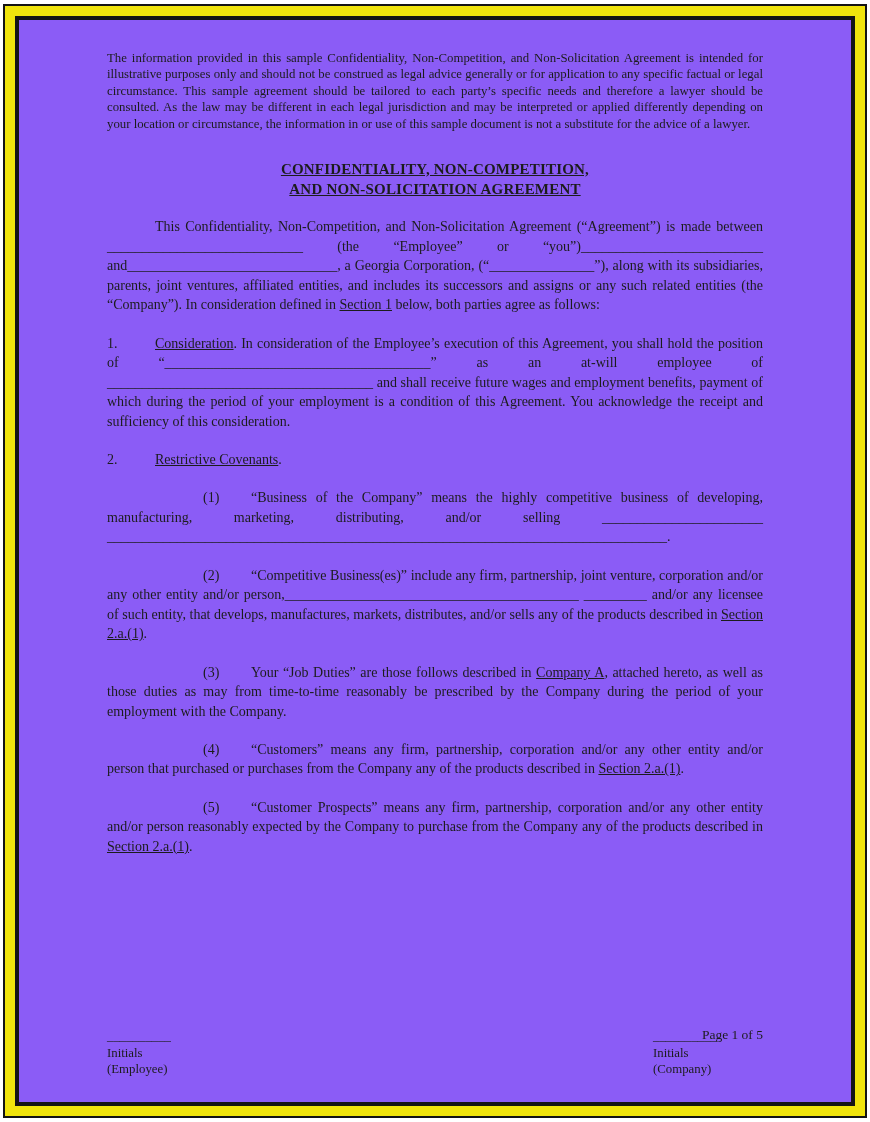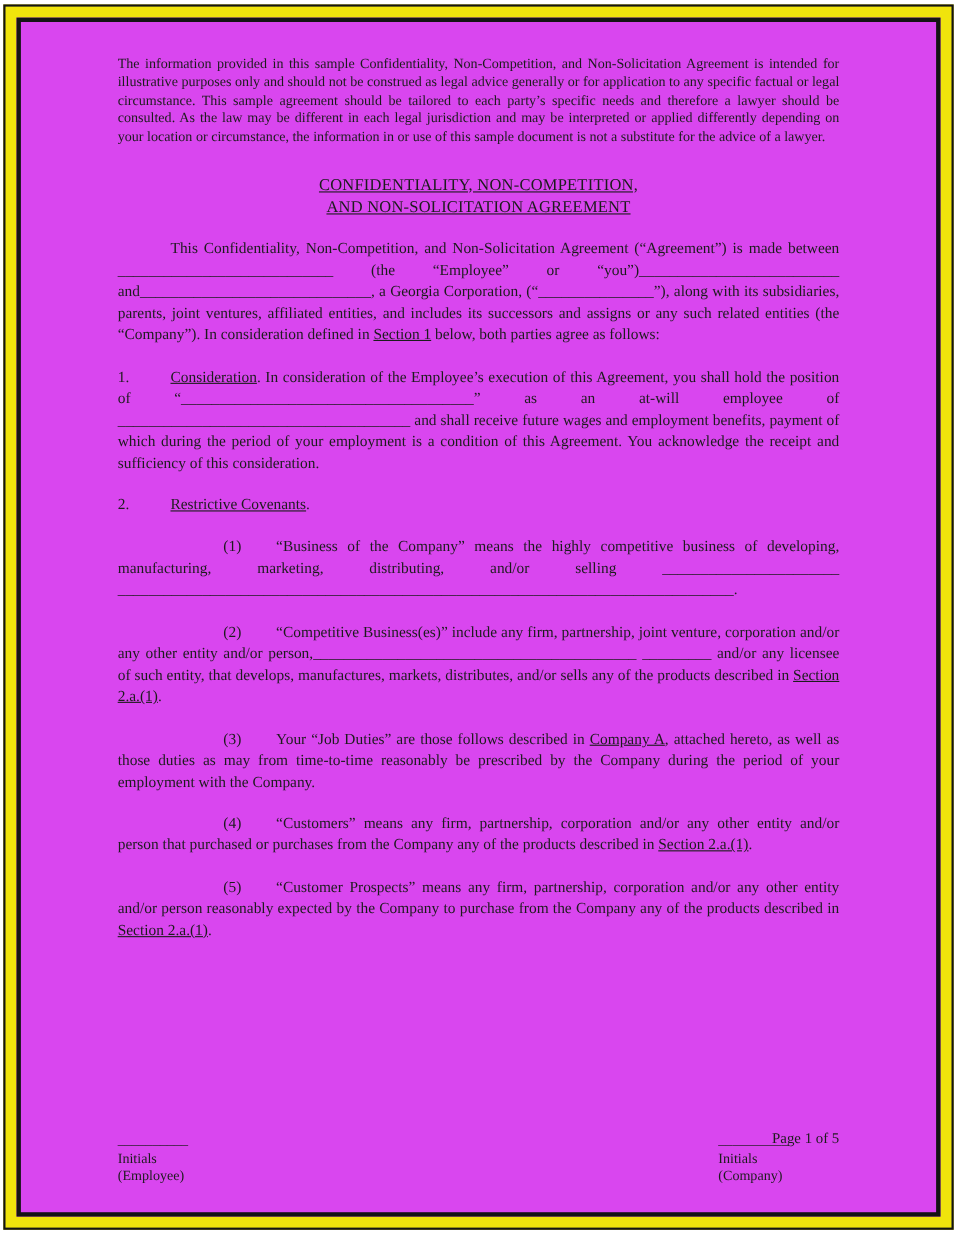--- a/index.html
+++ b/index.html
@@ -13,30 +13,30 @@
     font-family:"Liberation Serif", serif;color:var(--ink);position:relative;
   }
   .frame-outer{
     position:absolute;top:4px;left:3px;right:3px;bottom:4px;
     border:2px solid var(--frame_black);
     background:var(--frame_yellow);
     padding:10px;box-sizing:border-box;
   }
   .page{
     border:4px solid var(--frame_black);
-    background:#d946ef;width:100%;height:100%;box-sizing:border-box;
+    background:#8b5cf6;width:100%;height:100%;box-sizing:border-box;
     padding:30px 88px 24px 88px;
     display:flex;flex-direction:column;overflow:hidden;
   }
   .disclaimer{
     font-size:12.8px;line-height:1.28;text-align:justify;margin:0 0 14px 0;
   }
   .title{ text-align:center;margin:14px 0 18px 0; }
   .title-line{
-    font-size:15px;font-weight:normal;line-height:1.32;
+    font-size:15px;font-weight:bold;line-height:1.32;
     text-decoration:underline;letter-spacing:.2px;
   }
   .para{
     font-size:14px;line-height:1.39;text-align:justify;margin:0 0 19px 0;
   }
   .ind0{text-indent:0;}
   .ind1{text-indent:48px;}
   .ind2{text-indent:96px;}
   .plabel{display:inline-block;width:48px;text-indent:0;}
   .u{text-decoration:underline;}

